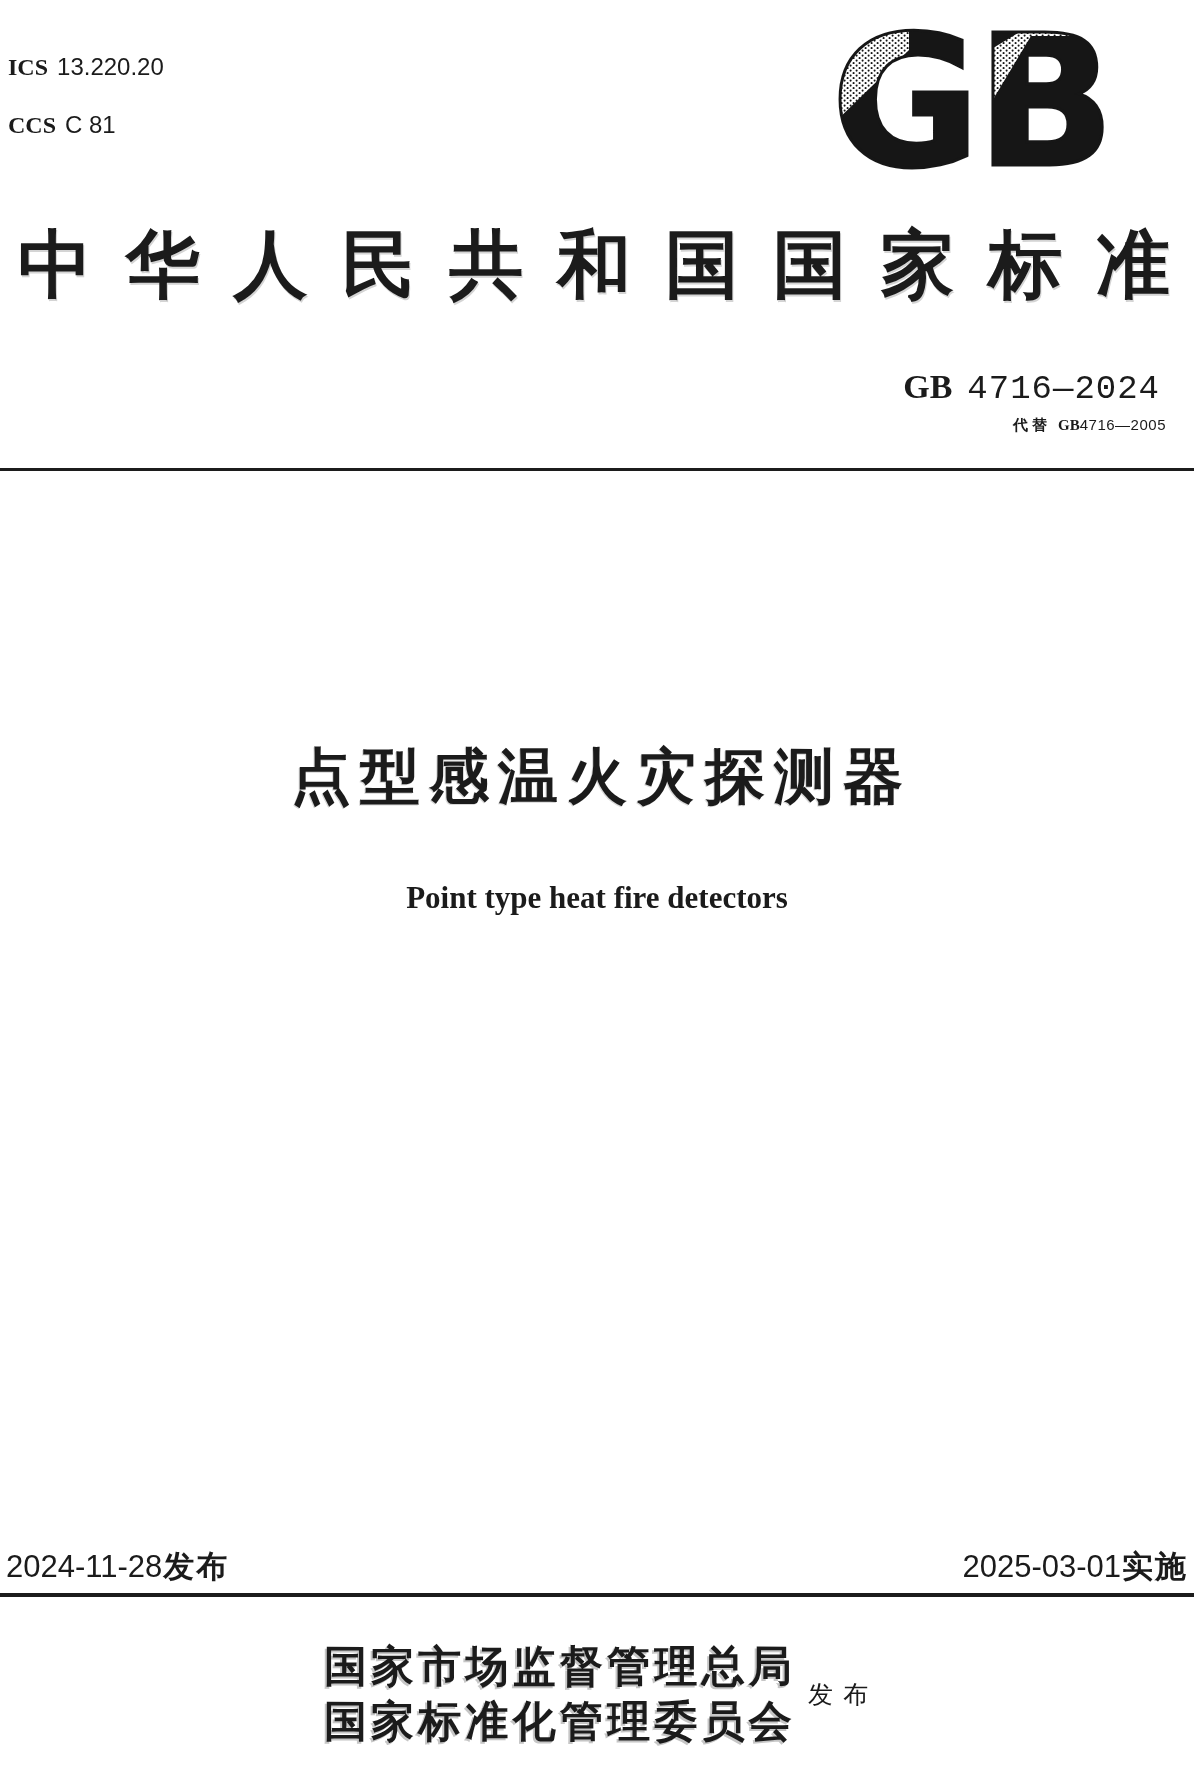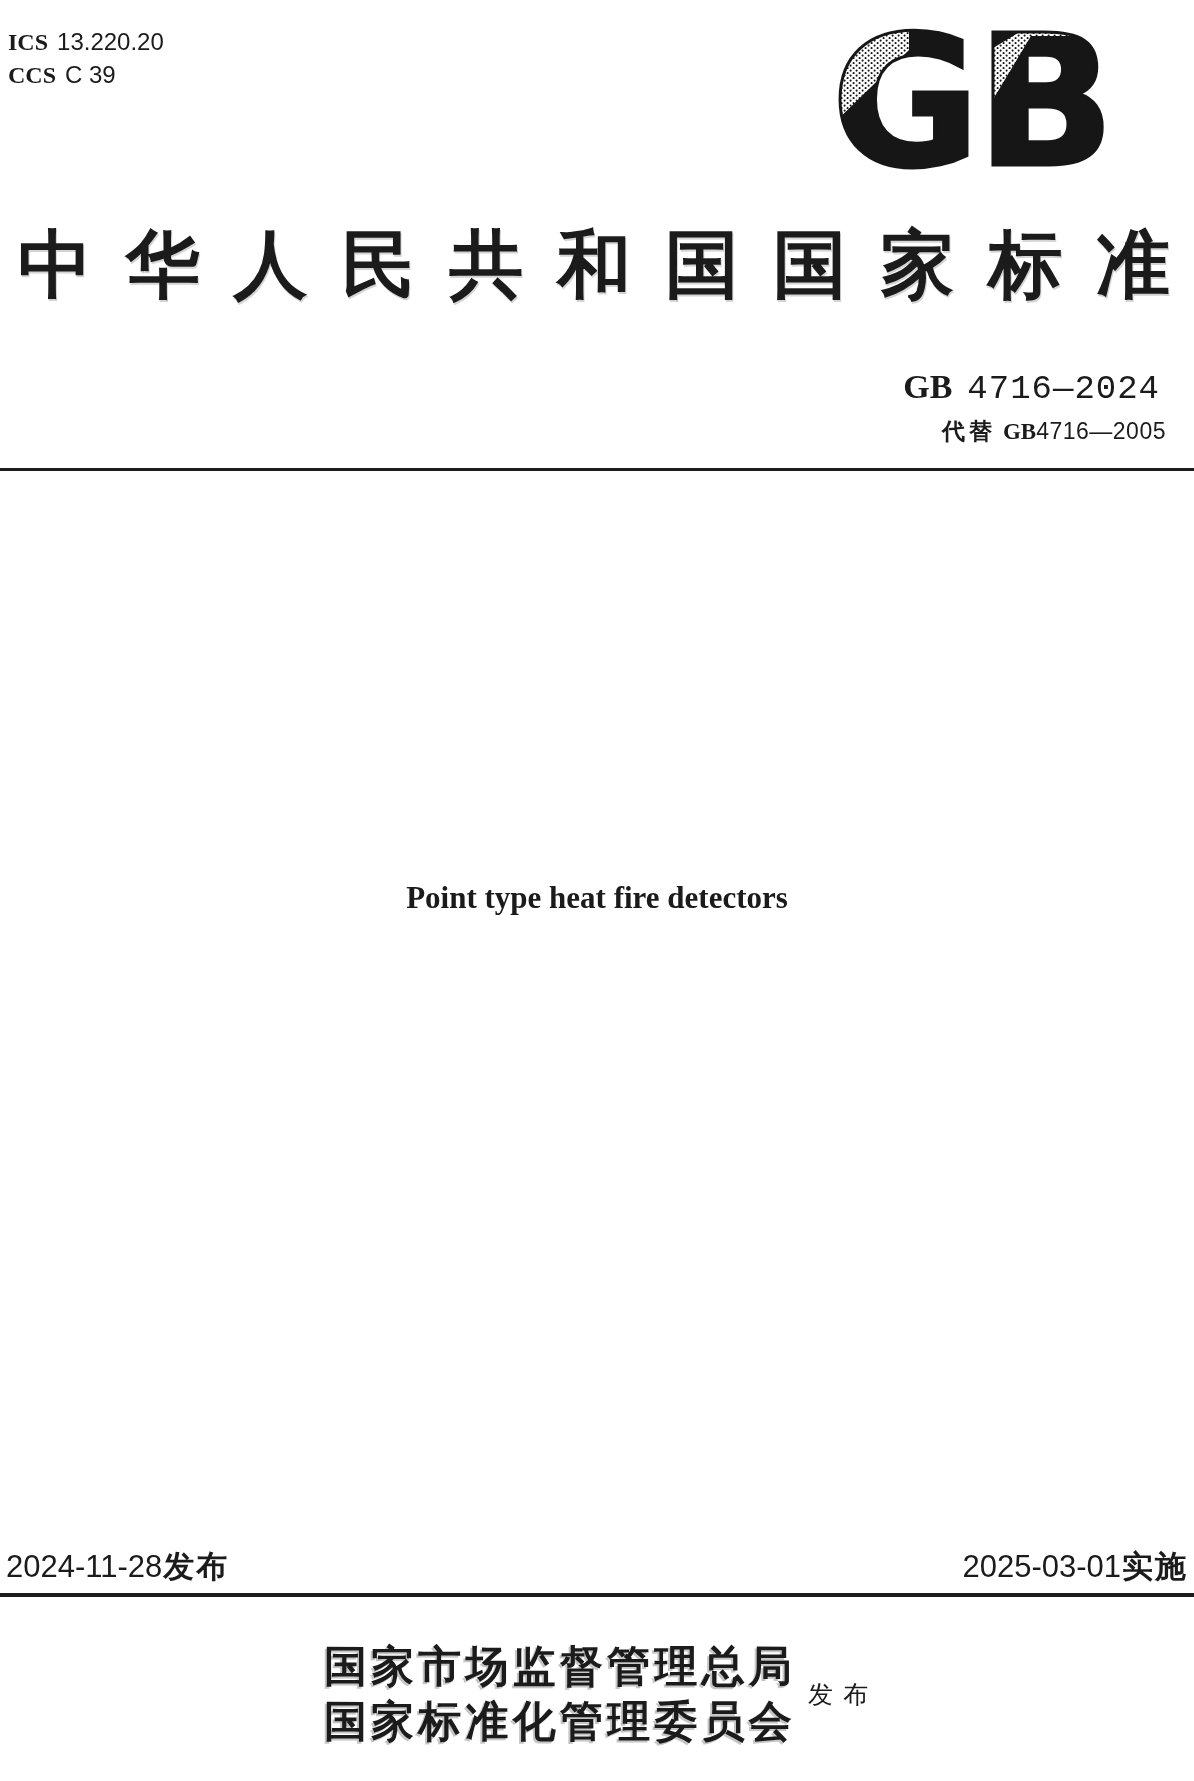--- a/index.html
+++ b/index.html
@@ -7,21 +7,21 @@
     position:relative;
     width:1194px;height:1781px;
     margin:0 auto;
     background:#ffffff;
     overflow:hidden;
     color:#1b1b1b;
     font-family:"Liberation Sans",sans-serif;
   }
   
   .cls-block{position:absolute;top:26px;left:8px;line-height:1.32;}
-  .cls-line{font-size:24px;white-space:nowrap;}
+  .cls-line{font-size:24px;white-space:nowrap;margin-top:25px;}
   .cls-label{font-family:"Liberation Serif",serif;font-weight:700;}
   .cls-code{font-family:"Liberation Sans",sans-serif;font-weight:500;margin-left:9px;}
   
   .gb-logo{position:absolute;top:24px;left:830px;width:282px;height:150px;}
   
   .national-title{
     position:absolute;top:228px;left:18px;right:24px;
     font-family:"Liberation Serif",serif;font-weight:700;
     font-size:74px;line-height:1;
     text-shadow:1px 2px 0 #d4d4d4;
@@ -29,21 +29,21 @@
   [data-spread]{display:flex;justify-content:space-between;}
   
   .std-code{
     position:absolute;top:368px;right:34px;
     display:flex;align-items:baseline;white-space:nowrap;
   }
   .std-code .prefix{font-family:"Liberation Serif",serif;font-weight:700;font-size:34px;}
   .std-code .number{font-family:Liberation Mono, monospace;font-size:34px;margin-left:15px;letter-spacing:1px;}
   .replaces{
     position:absolute;top:416px;right:28px;
-    display:flex;align-items:baseline;white-space:nowrap;font-size:23px;
+    display:flex;align-items:baseline;white-space:nowrap;font-size:15px;
   }
   .replaces .rep-label{font-weight:700;letter-spacing:4px;}
   .replaces .rep-prefix{font-family:"Liberation Serif",serif;font-weight:700;margin-left:7px;}
   .replaces .rep-number{letter-spacing:0.5px;}
   
   .rule{position:absolute;left:0;right:0;background:#1c1c1c;}
   .rule-top{top:468px;height:3px;}
   .rule-bottom{top:1593px;height:4px;}
   
   .title-zh{
@@ -85,21 +85,21 @@
 </head>
 <body>
 
 <div class="page">
 
   <div class="cls-block">
     <div class="cls-line">
       <span class="cls-label">ICS</span><span class="cls-code">13.220.20</span>
     </div>
     <div class="cls-line">
-      <span class="cls-label">CCS</span><span class="cls-code">C 39</span>
+      <span class="cls-label">CCS</span><span class="cls-code">C 81</span>
     </div>
   </div>
 
   <svg class="gb-logo" viewBox="0 0 280 150" aria-hidden="true">
     <defs>
       <pattern id="dotpat" width="6" height="5" patternUnits="userSpaceOnUse">
         <rect width="6" height="5" fill="#ffffff"></rect>
         <circle cx="1.6" cy="1.6" r="1.05" fill="#161616"></circle>
         <circle cx="4.6" cy="4.1" r="1.05" fill="#161616"></circle>
       </pattern>
@@ -136,20 +136,21 @@
   </div>
 
   <div class="replaces">
     <span class="rep-label">代替</span>
     <span class="rep-prefix">GB</span>
     <span class="rep-number">4716—2005</span>
   </div>
 
   <div class="rule rule-top"></div>
 
+  <div class="title-zh">点型感温火灾探测器</div>
   <div class="title-en">Point type heat fire detectors</div>
 
   <div class="dates-row">
     <div class="date-group">
       <span class="date-value">2024-11-28</span>
       <span class="date-label">发布</span>
     </div>
     <div class="date-group">
       <span class="date-value">2025-03-01</span>
       <span class="date-label">实施</span>

